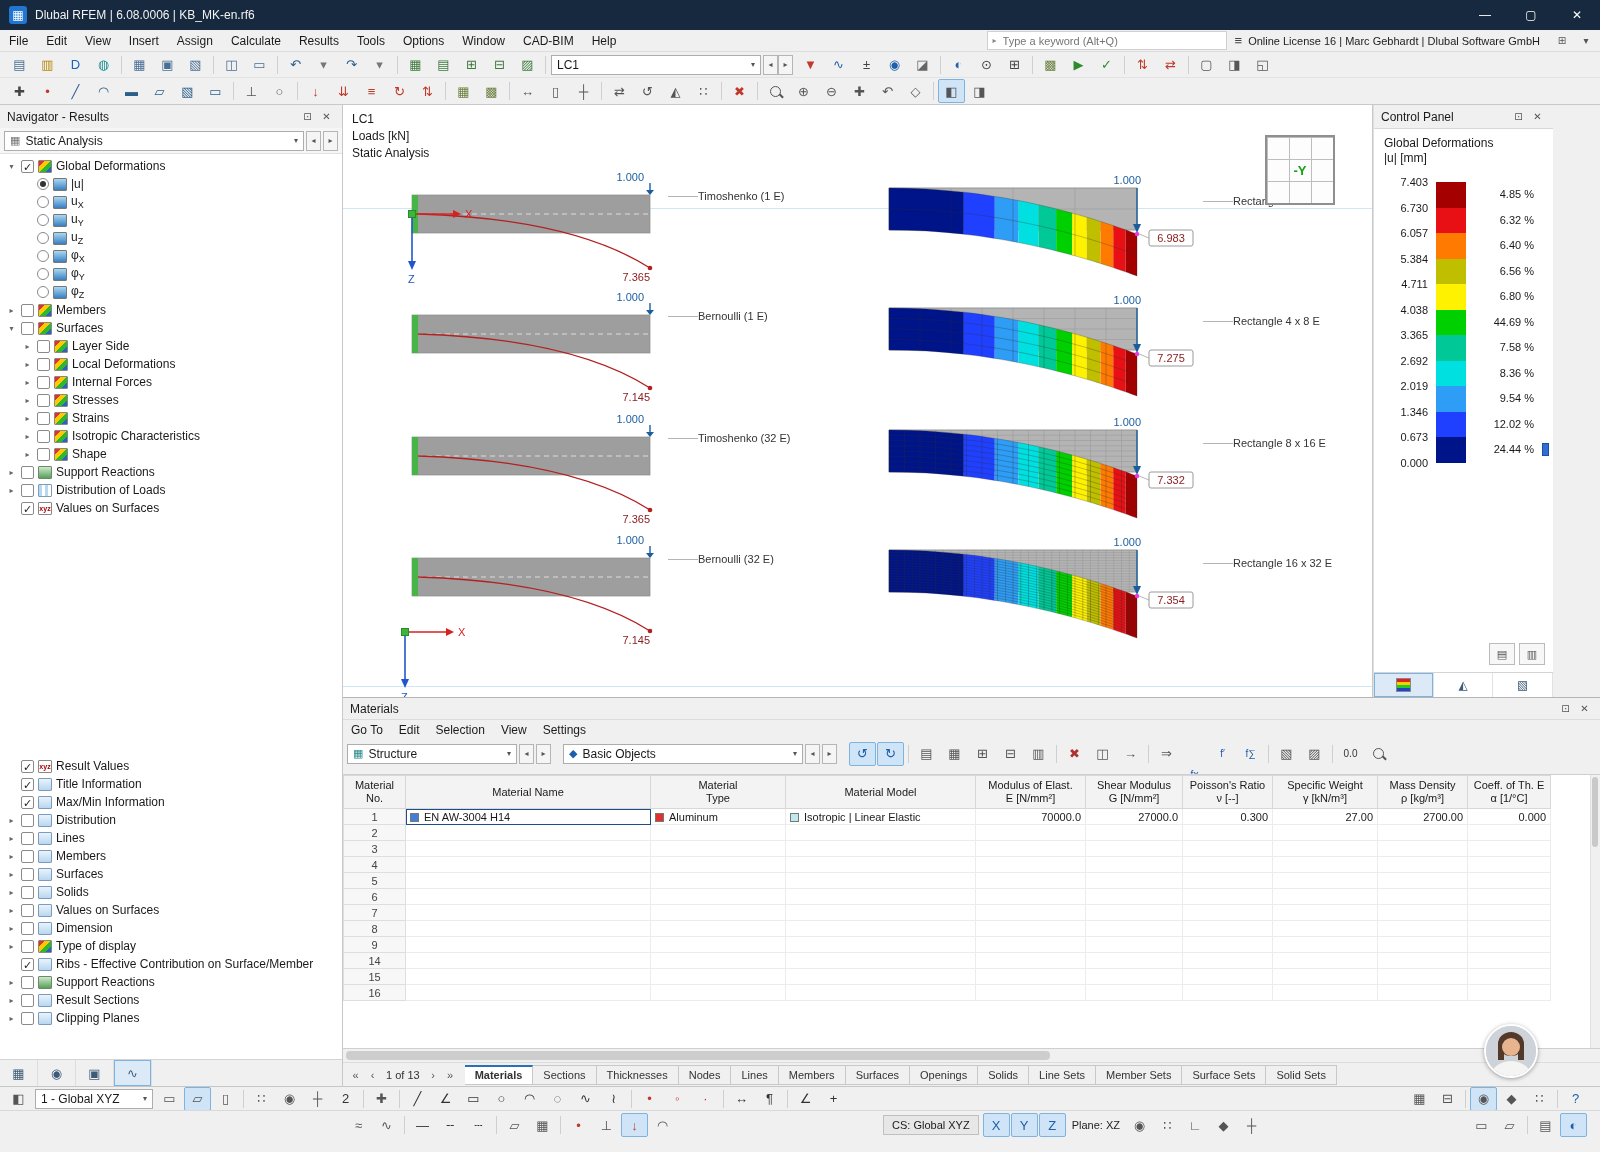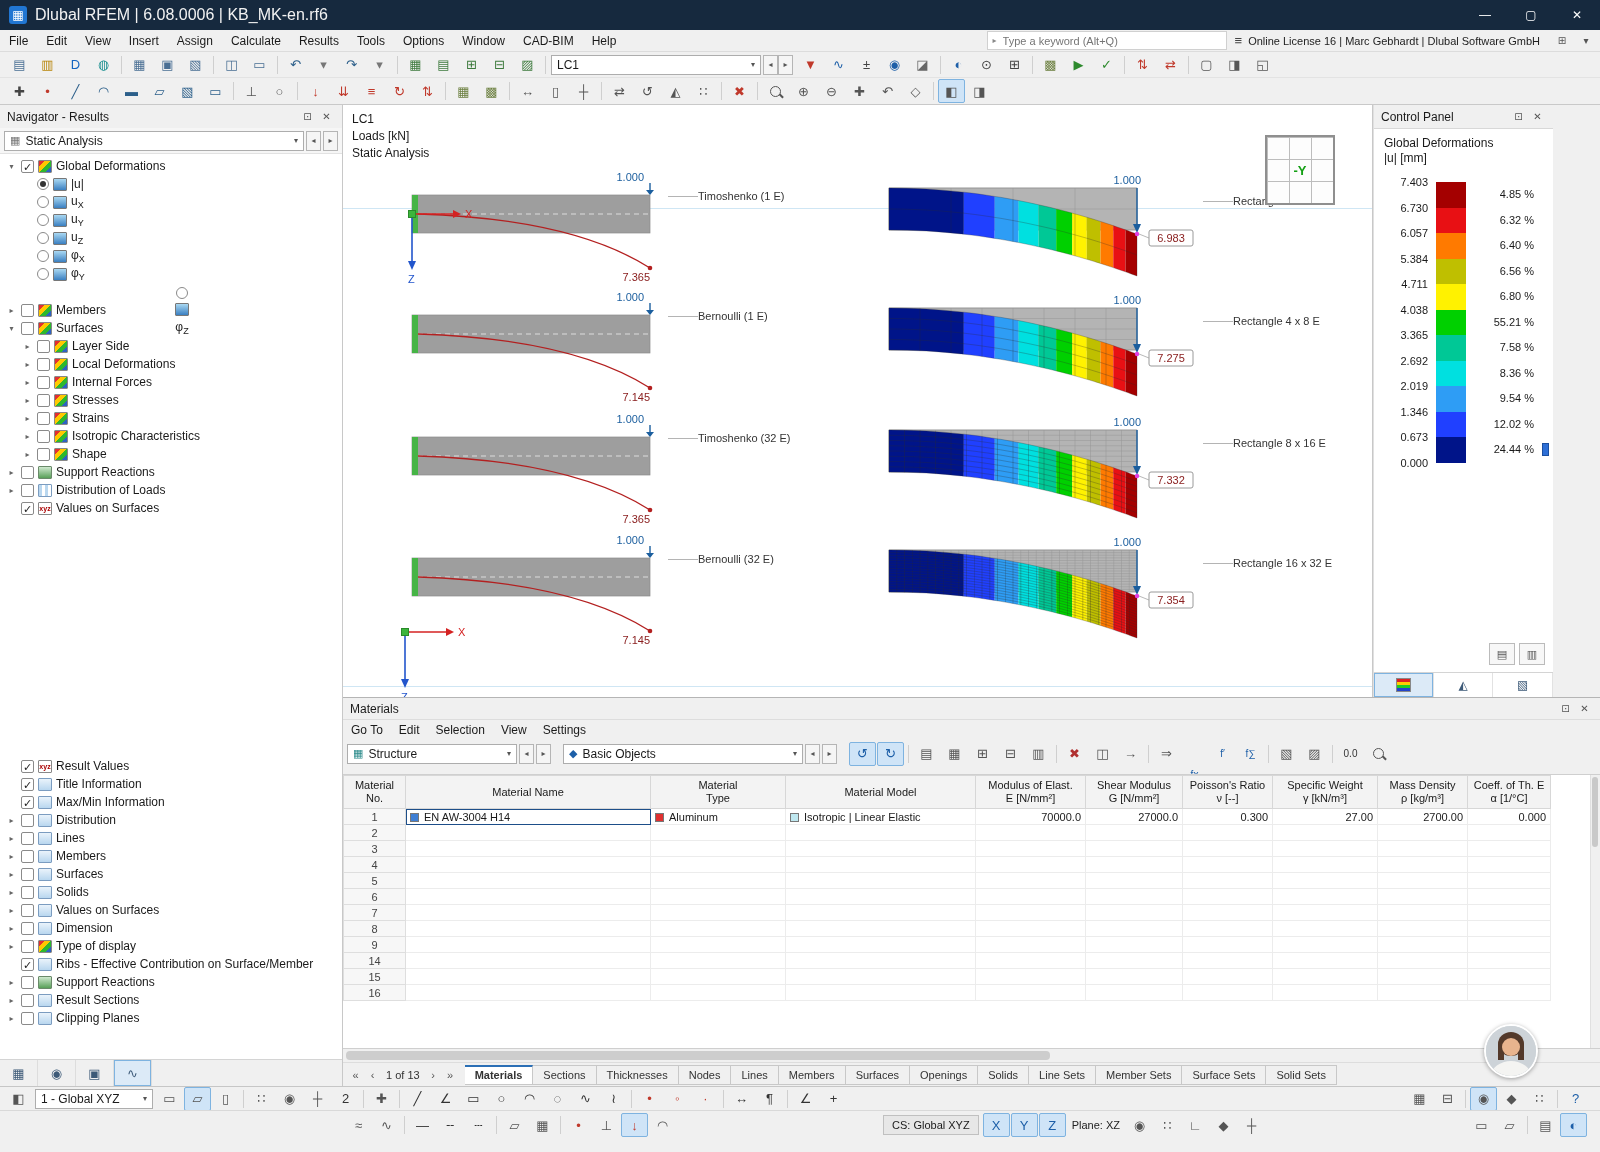--- a/index.html
+++ b/index.html
@@ -2,21 +2,21 @@
 <html><head>
 <meta charset="utf-8">
 <style>
   html,body{margin:0;padding:0}
   #app{position:relative;width:1600px;height:1152px;background:#f0f0f0;overflow:hidden;
        font-family:"Liberation Sans","DejaVu Sans",sans-serif;font-size:12px;color:#1a1a1a}
   
   #titlebar{position:absolute;left:0;top:0;width:100%;height:30px;background:#16293e;color:#fff;display:flex;align-items:center}
   #applogo{width:18px;height:18px;margin:0 8px 0 9px;background:#2176d2;border-radius:3px;color:#fff;
            display:flex;align-items:center;justify-content:center;font-size:12px}
-  #titletext{font-size:16px;color:#f2f2f2}
+  #titletext{font-size:12px;color:#f2f2f2}
   #wctrl{margin-left:auto;display:flex;height:30px}
   .wbtn{width:46px;height:30px;display:flex;align-items:center;justify-content:center;font-size:12px;color:#fff}
   
   #menubar{position:absolute;left:0;top:30px;width:100%;height:22px;background:#f0f0f0;border-bottom:1px solid #dcdcdc;
            display:flex;align-items:center;box-sizing:border-box}
   .menu-item{padding:0 9px;height:21px;display:flex;align-items:center;cursor:default}
   .searchbox{margin-left:auto;display:flex;align-items:center;border:1px solid #d0d0d0;background:#fff;height:17px;padding:0 5px;gap:4px;width:228px}
   .searchbox .sarrow{color:#888;font-size:8px}
   .searchbox input{border:none;outline:none;flex:1;font-size:11px;color:#444;background:transparent;font-family:inherit}
   #licicon{margin:0 6px 0 8px;color:#444;font-size:13px}
@@ -464,21 +464,21 @@
           <span class="tradio"></span>
           <span class="ticon icon-surface"></span>
           <span class="tlabel">φ<sub>X</sub></span>
         </div>
         <div class="trow" style="padding-left: 22px;">
           <span class="texp"></span>
           <span class="tradio"></span>
           <span class="ticon icon-surface"></span>
           <span class="tlabel">φ<sub>Y</sub></span>
         </div>
-        <div class="trow" style="padding-left: 22px; flex-direction: column;">
+        <div class="trow" style="padding-left: 22px;">
           <span class="texp"></span>
           <span class="tradio"></span>
           <span class="ticon icon-surface"></span>
           <span class="tlabel">φ<sub>Z</sub></span>
         </div>
         <div class="trow" style="padding-left: 6px;">
           <span class="texp">▸</span>
           <span class="tcheck"></span>
           <span class="ticon icon-rainbow"></span>
           <span class="tlabel">Members</span>
@@ -1063,21 +1063,21 @@
         <div class="spct" style="top: 6px;">4.85 %</div>
         <div class="swatch" style="top: 25.5px; background: rgb(232, 16, 20);"></div>
         <div class="spct" style="top: 31.5px;">6.32 %</div>
         <div class="swatch" style="top: 51px; background: rgb(255, 122, 0);"></div>
         <div class="spct" style="top: 57px;">6.40 %</div>
         <div class="swatch" style="top: 76.5px; background: rgb(191, 191, 0);"></div>
         <div class="spct" style="top: 82.5px;">6.56 %</div>
         <div class="swatch" style="top: 102px; background: rgb(255, 242, 0);"></div>
         <div class="spct" style="top: 108px;">6.80 %</div>
         <div class="swatch" style="top: 127.5px; background: rgb(0, 208, 0);"></div>
-        <div class="spct" style="top: 133.5px;">55.21 %</div>
+        <div class="spct" style="top: 133.5px;">44.69 %</div>
         <div class="swatch" style="top: 153px; background: rgb(0, 200, 150);"></div>
         <div class="spct" style="top: 159px;">7.58 %</div>
         <div class="swatch" style="top: 178.5px; background: rgb(0, 224, 224);"></div>
         <div class="spct" style="top: 184.5px;">8.36 %</div>
         <div class="swatch" style="top: 204px; background: rgb(46, 157, 245);"></div>
         <div class="spct" style="top: 210px;">9.54 %</div>
         <div class="swatch" style="top: 229.5px; background: rgb(32, 64, 255);"></div>
         <div class="spct" style="top: 235.5px;">12.02 %</div>
         <div class="swatch" style="top: 255px; background: rgb(0, 20, 137);"></div>
         <div class="spct" style="top: 261px;">24.44 %</div>

